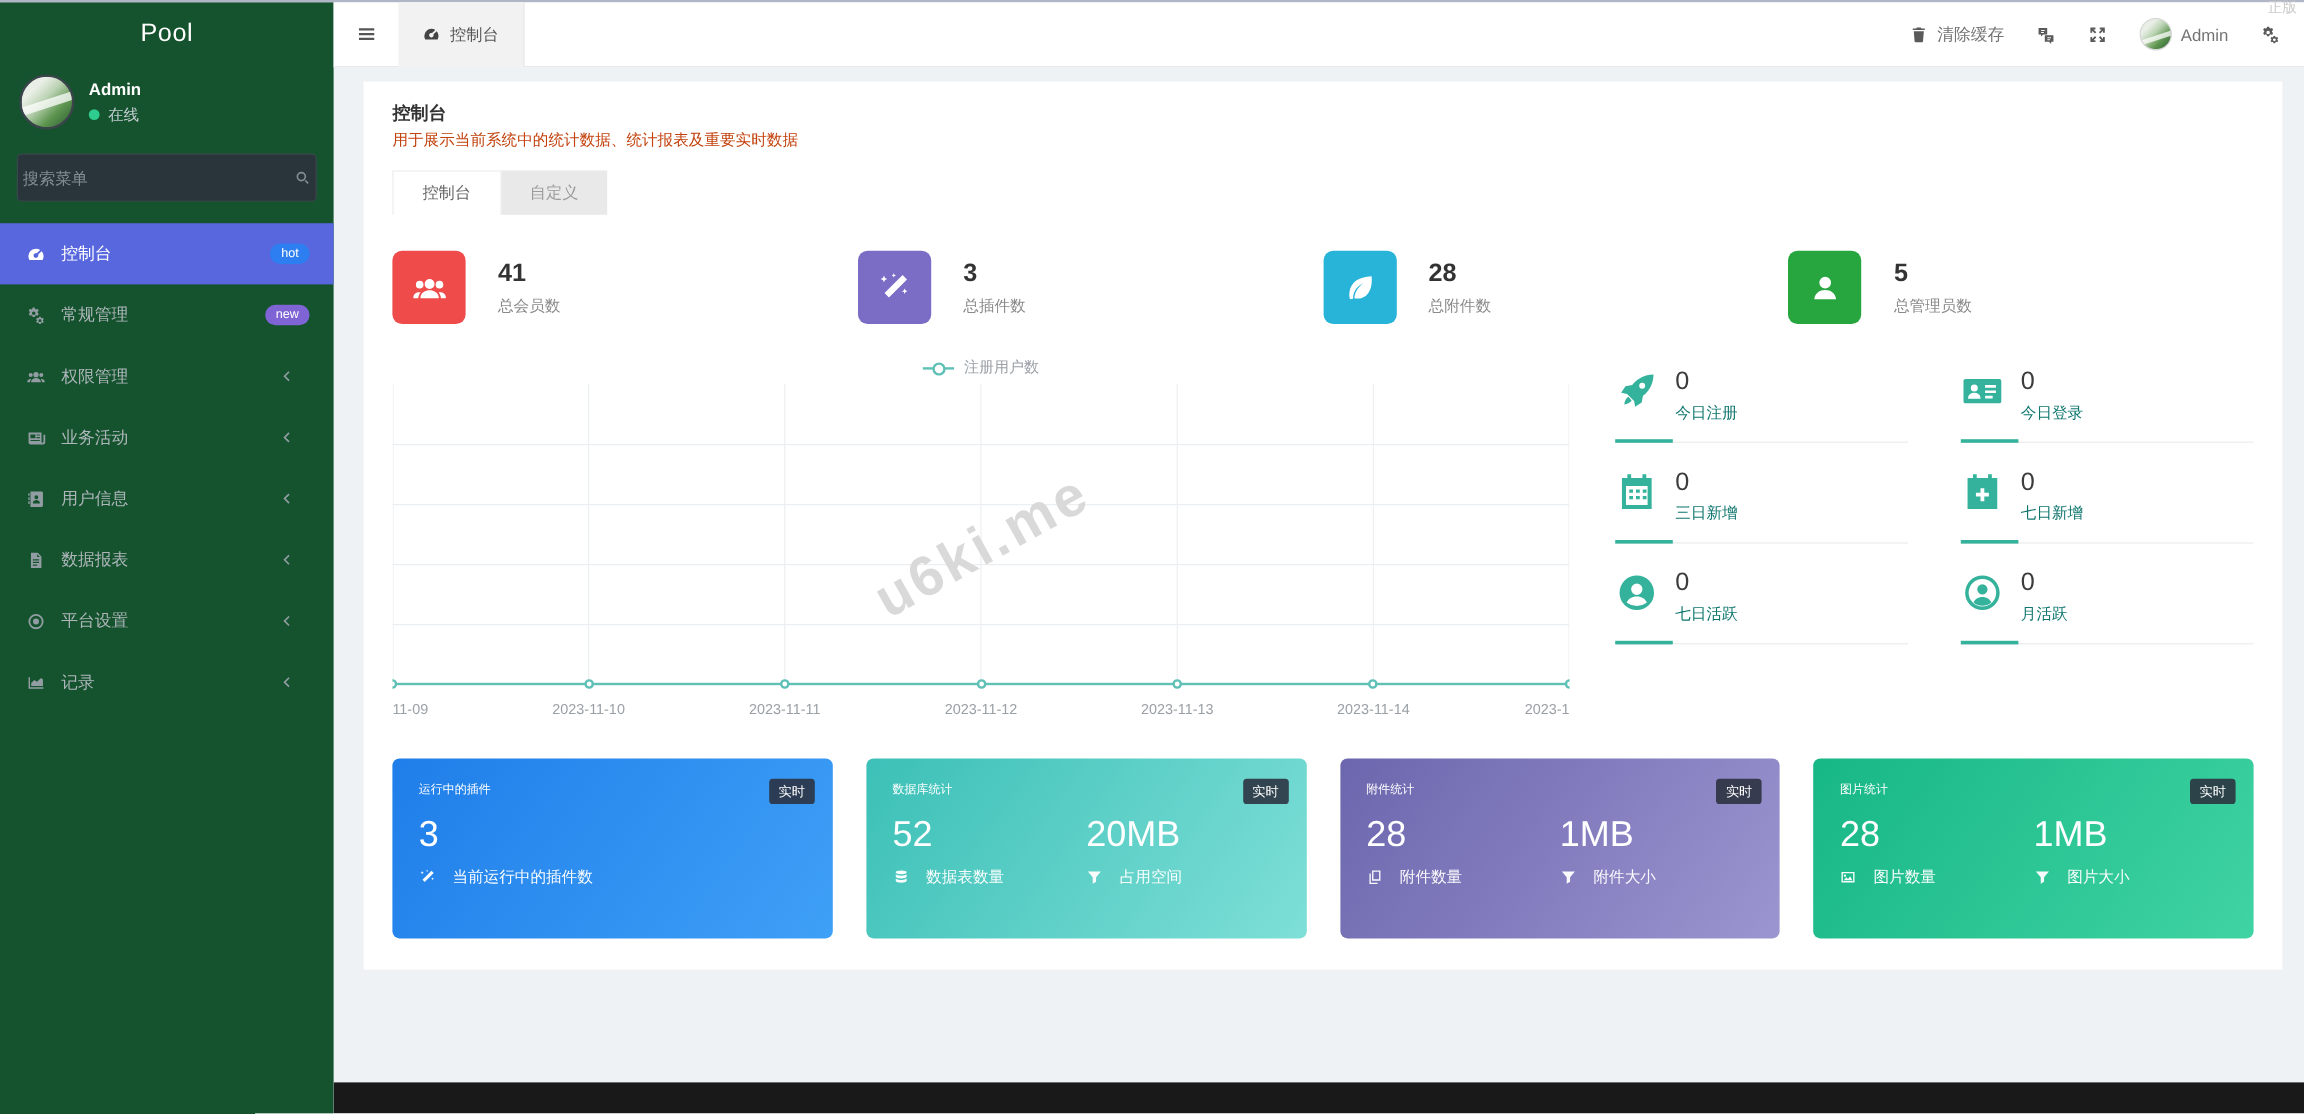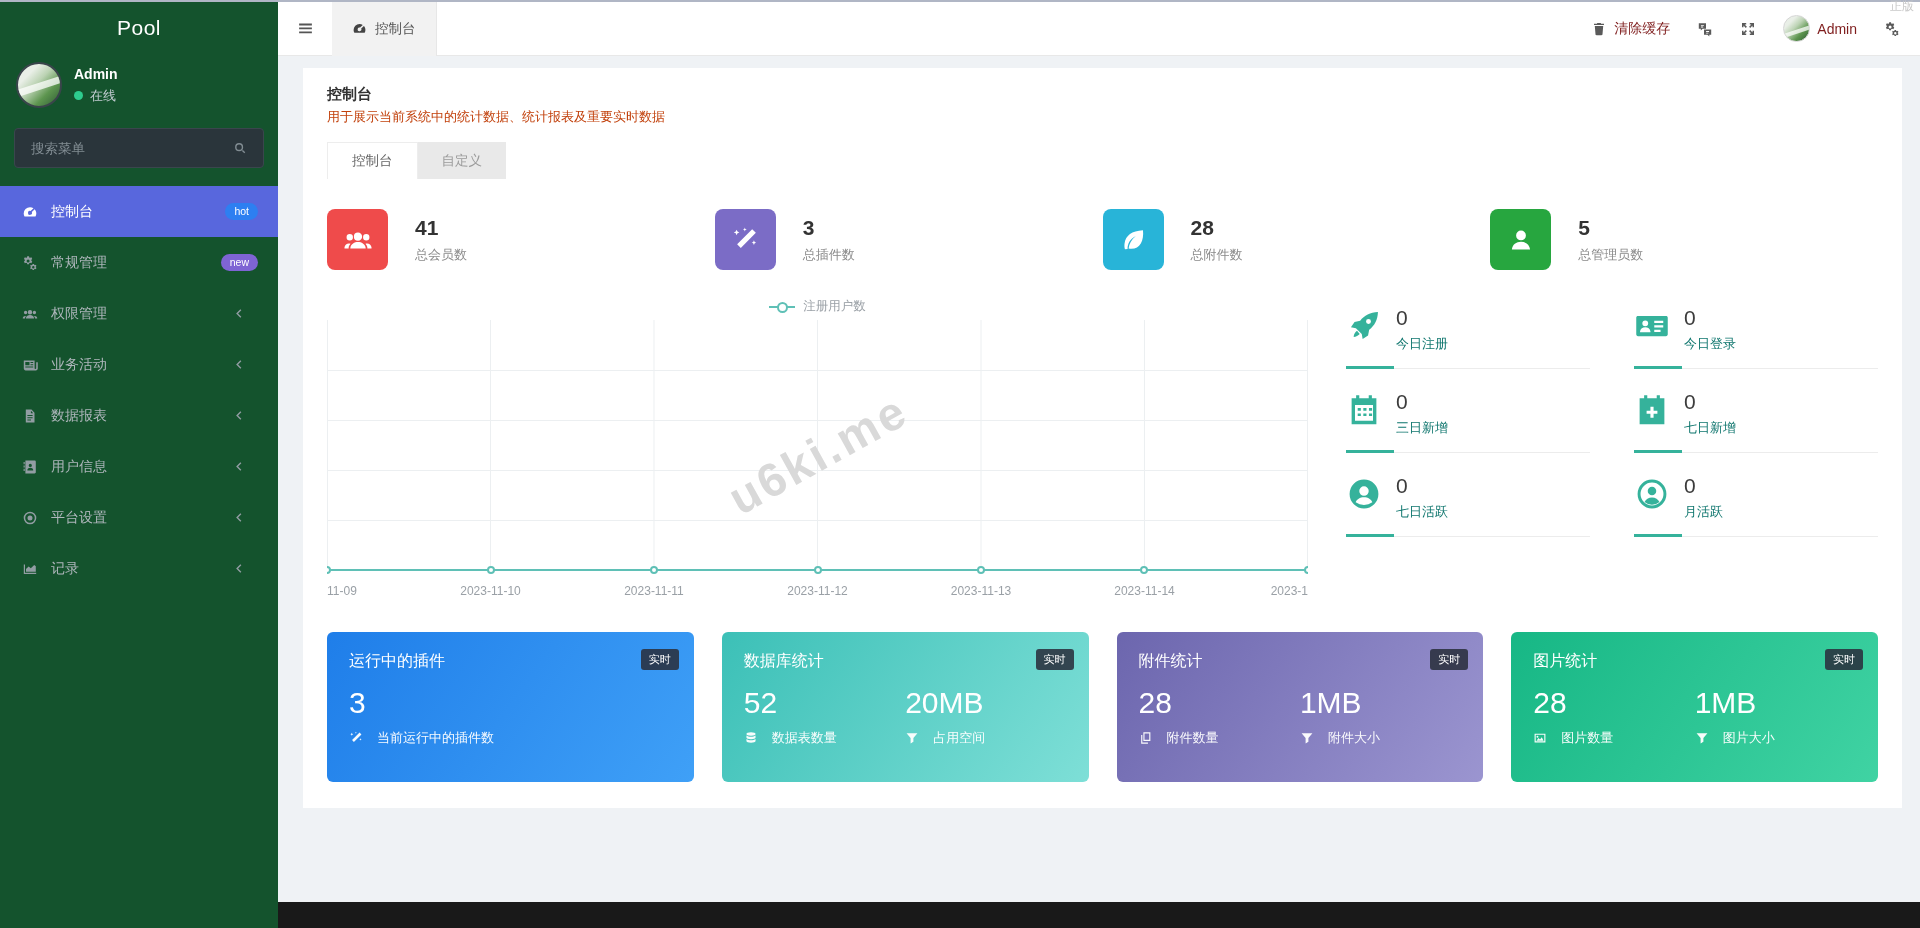--- a/index.html
+++ b/index.html
@@ -14,21 +14,21 @@
   .sidebar { width:278px; background:#14532d; flex-shrink:0; display:flex; flex-direction:column; }
   .brand { height:52px; line-height:52px; text-align:center; color:#fff; font-size:21px; letter-spacing:.5px; }
   .user-row { display:flex; align-items:center; padding:8px 16px 16px; gap:12px; }
   .avatar { width:46px; height:46px; border-radius:50%; background:linear-gradient(135deg,#e9efe7 25%,#bcd3b4 45%,#5d954f 70%,#2c5b33 100%); border:2px solid #3a454b; position:relative; overflow:hidden; }
   .avatar::after { content:""; position:absolute; left:-6px; top:18px; width:60px; height:7px; background:rgba(255,255,255,.75); transform:rotate(-18deg); }
   .avatar.small { width:27px; height:27px; border:1px solid #d6d6d6; }
   .avatar.small::after { top:10px; height:4px; }
   .u-name { color:#fff; font-size:14px; font-weight:bold; }
   .u-status { margin-top:5px; color:#c3cdd2; font-size:13px; display:flex; align-items:center; gap:7px; }
   .dot { width:9px; height:9px; border-radius:50%; background:#2ecc8e; display:inline-block; }
-  .search-box { margin:4px 14px 10px; height:40px; background:#2a353b; border:1px solid #3a464d; border-radius:4px; display:flex; align-items:center; padding:0 16px; }
+  .search-box { margin:4px 14px 10px; height:40px; background:#2a353b; border:1px solid #3a464d; border-radius:4px; display:flex; align-items:center; padding:0 4px; }
   .search-box input { flex:1; background:transparent; border:none; outline:none; color:#aeb8bd; font-size:13.5px; font-family:inherit; }
   .search-box input::placeholder { color:#828d93; }
   .search-box .icon { width:14px; height:14px; color:#828d93; }
   .menu { margin-top:8px; }
   .side-item { height:51px; display:flex; align-items:center; padding:0 20px 0 22px; color:#aeb6bb; font-size:14px; cursor:pointer; }
   .side-item .icon { width:16px; height:16px; margin-right:13px; color:#929da3; }
   .side-item.active { background:#5867dd; color:#fff; }
   .side-item.active .icon { color:#fff; }
   .si-label { flex:1; }
   .badge { font-size:10.5px; line-height:1; padding:3px 9px 4px; border-radius:9px; color:#fff; }
@@ -37,21 +37,21 @@
   .chev { color:#6f7b82; font-size:17px; line-height:1; }
 
   
   .main-col { flex:1; display:flex; flex-direction:column; position:relative; }
   .topbar { height:54px; background:#fff; border-bottom:1px solid #e8e8e8; display:flex; align-items:center; flex-shrink:0; position:relative; }
   .burger { width:54px; height:54px; display:flex; align-items:center; justify-content:center; color:#555; cursor:pointer; }
   .burger .icon { width:17px; height:17px; }
   .top-tab { height:54px; display:flex; align-items:center; gap:8px; padding:0 20px; background:#f2f2f2; border-right:1px solid #e7e7e7; color:#555; font-size:13.5px; cursor:pointer; }
   .top-tab .icon { width:15px; height:15px; color:#444; }
   .top-right { margin-left:auto; display:flex; align-items:center; gap:27px; padding-right:20px; color:#555; font-size:14px; }
-  .tr-item { display:flex; align-items:center; gap:7px; cursor:pointer; color:#7f1d1d; }
+  .tr-item { display:flex; align-items:center; gap:7px; cursor:pointer; color:#737373; }
   .tr-item .icon { width:16px; height:16px; color:#5a5a5a; }
   .corner-mark { position:absolute; top:-4px; right:6px; color:#c9c9c9; font-size:12px; pointer-events:none; }
 
   .content { flex:1; overflow:hidden; position:relative; }
   .panel { background:#fff; margin:12px 18px 0 25px; padding:17px 24px 26px; }
   .pg-title { font-size:15px; font-weight:bold; color:#333; }
   .pg-sub { margin-top:4px; font-size:13px; color:#c2410c; }
   .tabs { display:flex; margin-top:16px; }
   .tab { height:37px; padding:0 24px; display:flex; align-items:center; font-size:13.5px; cursor:pointer; }
   .tab.active { background:#fff; border:1px solid #ededed; border-bottom:none; color:#666; }
@@ -88,21 +88,21 @@
   .qs-line::before { content:""; position:absolute; left:0; right:0; bottom:0; height:1px; background:#ececec; }
   .qs-line::after { content:""; position:absolute; left:0; bottom:0; width:48px; height:3px; background:#35b29b; }
 
   
   .cards-row { display:flex; gap:28px; margin-top:34px; }
   .card { flex:1; height:150px; border-radius:6px; color:#fff; padding:19px 22px; position:relative; cursor:pointer; }
   .card.c1 { background:linear-gradient(125deg,#1f7ee9,#3fa0f7); }
   .card.c2 { background:linear-gradient(125deg,#3cc0b7,#7edfd7); }
   .card.c3 { background:linear-gradient(125deg,#6c66ae,#9b95d0); }
   .card.c4 { background:linear-gradient(125deg,#17b785,#40d3a3); }
-  .card-title { font-size:16px; }
+  .card-title { font-size:10px; }
   .card-badge { position:absolute; top:17px; right:15px; background:rgba(42,48,62,.88); font-size:11px; padding:3px 8px; border-radius:3px; }
   .metrics { display:flex; margin-top:14px; }
   .metric { width:50%; }
   .m-value { font-size:30px; font-weight:300; }
   .m-label { margin-top:9px; font-size:13px; display:flex; align-items:center; gap:14px; opacity:.96; }
   .m-label .icon { width:14px; height:14px; }
 
   .bottom-strip { position:absolute; left:0; right:0; bottom:0; height:26px; background:#191919; }
 </style>
 </head>
@@ -261,37 +261,37 @@
         <span class="si-label">业务活动</span>
         <span class="chev icon" style="width:13px;height:13px">
             <svg>
               <use href="#i-chevl"></use>
             </svg>
           </span>
       </div>
       <div class="side-item">
         <span class="icon">
             <svg>
+              <use href="#i-abook"></use>
+            </svg>
+          </span>
+        <span class="si-label">用户信息</span>
+        <span class="chev icon" style="width:13px;height:13px">
+            <svg>
+              <use href="#i-chevl"></use>
+            </svg>
+          </span>
+      </div>
+      <div class="side-item">
+        <span class="icon">
+            <svg>
               <use href="#i-file"></use>
             </svg>
           </span>
         <span class="si-label">数据报表</span>
-        <span class="chev icon" style="width:13px;height:13px">
-            <svg>
-              <use href="#i-chevl"></use>
-            </svg>
-          </span>
-      </div>
-      <div class="side-item">
-        <span class="icon">
-            <svg>
-              <use href="#i-abook"></use>
-            </svg>
-          </span>
-        <span class="si-label">用户信息</span>
         <span class="chev icon" style="width:13px;height:13px">
             <svg>
               <use href="#i-chevl"></use>
             </svg>
           </span>
       </div>
       <div class="side-item">
         <span class="icon">
             <svg>
               <use href="#i-bullseye"></use>

